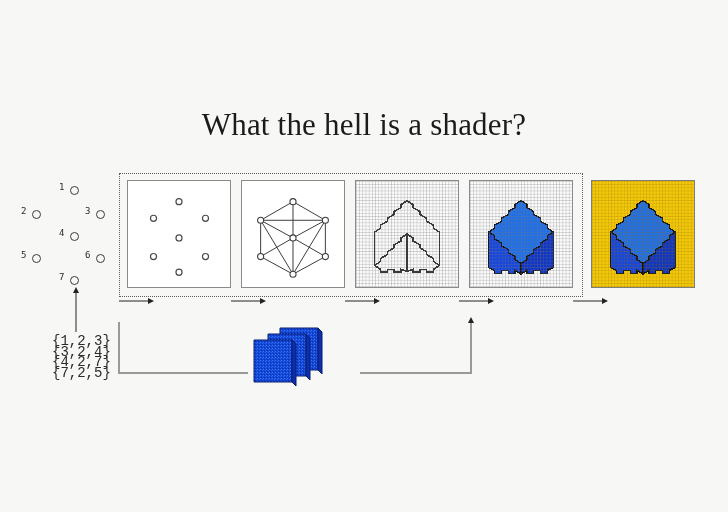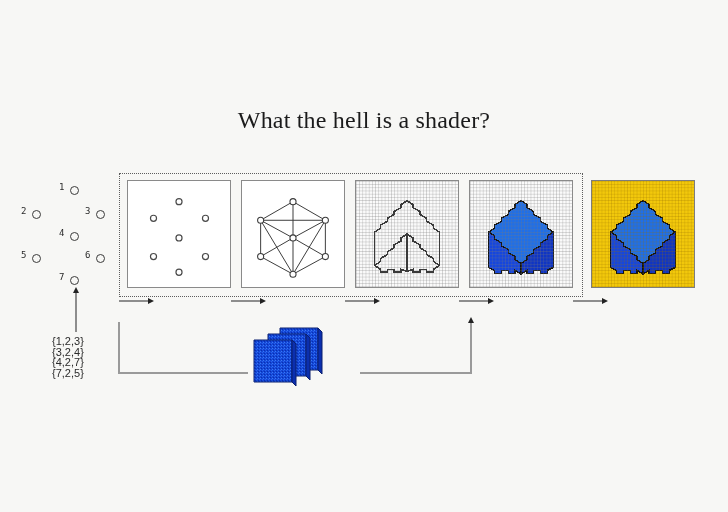--- a/index.html
+++ b/index.html
@@ -10,36 +10,36 @@
     overflow:hidden;
     position:relative;
   }
   .stage{position:absolute;left:0;top:0;width:728px;height:512px;}
 
   
   .title{
     position:absolute;left:0;top:107px;width:728px;
     text-align:center;
     font-family:"Liberation Serif", serif;
-    font-size:24px;
+    font-size:31px;
     color:#1b1b1b;
     letter-spacing:.2px;
   }
 
   
   .vcloud{position:absolute;left:18px;top:184px;width:98px;height:98px;}
   .vnode{position:absolute;width:7px;height:7px;border:1.3px solid #3b3b3b;border-radius:50%;background:#f7f7f5;}
   .vlabel{position:absolute;font-family:"DejaVu Sans Mono", monospace;font-size:9px;color:#2a2a2a;}
 
   .uparrow{position:absolute;left:75px;top:292px;width:2px;height:40px;background:#8d8d8d;}
   .uparrow:before{content:"";position:absolute;left:-2.5px;top:-5px;width:0;height:0;
     border-left:3.5px solid transparent;border-right:3.5px solid transparent;border-bottom:6px solid #232323;}
 
   .tris{position:absolute;left:52px;top:336px;
-    font-family:Liberation Sans, sans-serif;font-size:11px;line-height:10.5px;color:#2b2b2b;}
+    font-family:Liberation Mono, monospace;font-size:14px;line-height:10.5px;color:#2b2b2b;}
 
   
   .pipeline-box{
     position:absolute;left:119px;top:173px;width:464px;height:124px;
     border:1.4px dotted #5d5d5d;
     box-sizing:border-box;
   }
 
   
   .panel{position:absolute;top:180px;width:104px;height:108px;border:1.6px solid #8a8a8a;box-sizing:border-box;background:#fff;}

